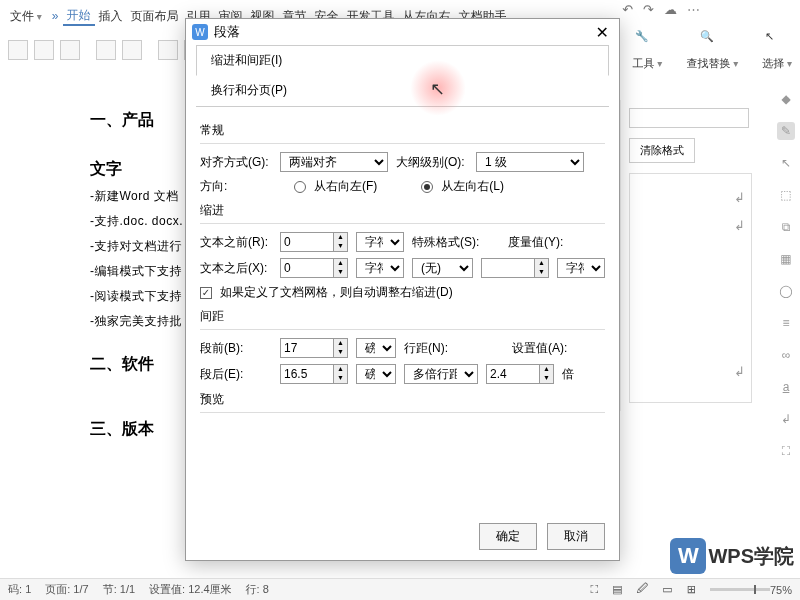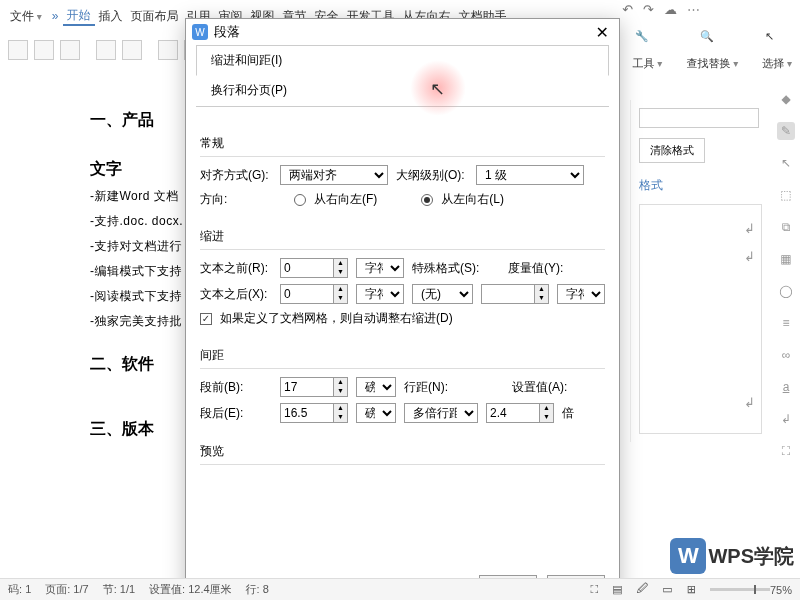--- a/index.html
+++ b/index.html
@@ -13,41 +13,41 @@
 .ribbon { height: 60px; display: flex; align-items: center; padding: 0 8px; gap: 16px; position: relative; }
 .ribbon-group { display: flex; gap: 6px; align-items: center; }
 .ribbon-btn { width: 20px; height: 20px; border: 1px solid #ccc; background: #f7f7f7; }
 .ribbon-right { position: absolute; right: 8px; display: flex; gap: 24px; }
 .ribbon-right-item { display: flex; flex-direction: column; align-items: center; font-size: 11px; gap: 2px; color: #333; }
 .ribbon-right-item .icn { width: 24px; height: 24px; }
 
 .toolbar-icons { position: absolute; right: 2px; top: 90px; width: 24px; display: flex; flex-direction: column; gap: 14px; align-items: center; }
 .toolbar-icons div { width: 18px; height: 18px; color: #999; display:flex; align-items:center; justify-content:center; }
 
-.panel-right { position: absolute; right: 30px; top: 100px; width: 140px; border-left: 1px solid #eee; padding: 8px; }
+.panel-right { position: absolute; right: 40px; top: 100px; width: 140px; border-left: 1px solid #eee; padding: 8px; }
 .panel-right .pr-btn { border: 1px solid #ccc; padding: 4px 10px; font-size: 11px; background: #fff; display: inline-block; }
 .panel-right .pr-link { color: #4a7ebb; margin-top: 14px; font-size: 12px; }
 .panel-right .pr-box { border: 1px solid #ddd; margin-top: 10px; height: 230px; position: relative; }
 .panel-right .pr-ret { position: absolute; right: 6px; color: #999; font-size: 13px; }
 
 .doc { position: absolute; left: 90px; top: 100px; width: 400px; }
 .doc h3 { font-size: 16px; font-weight: bold; margin: 10px 0 8px; }
 .doc p { font-size: 12px; margin: 8px 0; letter-spacing: 0.5px; }
 
 .dialog { position: absolute; left: 185px; top: 18px; width: 435px; background: #fff; border: 1px solid #999; box-shadow: 0 4px 20px rgba(0,0,0,0.25); }
 .dialog-title { height: 26px; display: flex; align-items: center; padding: 0 6px; font-size: 13px; }
 .dialog-title .ti { width: 16px; height: 16px; background: #4a90e2; border-radius: 3px; margin-right: 6px; display:flex; align-items:center; justify-content:center; color:#fff; font-size:10px; }
 .dialog-title .close { margin-left: auto; font-size: 16px; cursor: pointer; padding: 0 4px; }
 
 .tabs { display: flex; border-bottom: 1px solid #ccc; margin: 0 10px; flex-direction: column; }
 .tab { padding: 6px 14px; border: 1px solid transparent; font-size: 12px; cursor: pointer; }
 .tab.active { border: 1px solid #ccc; border-bottom: 1px solid #fff; margin-bottom: -1px; background: #fff; }
 
 .dialog-body { padding: 8px 14px; font-size: 12px; }
-.section-label { font-size: 12px; margin: 20px 0 4px; }
+.section-label { font-size: 12px; margin: 7px 0 4px; }
 .hr { border-top: 1px solid #ddd; margin: 2px 0 8px; }
 .row { display: flex; align-items: center; gap: 8px; margin: 6px 0; }
 .row label { min-width: 72px; }
 .sel { border: 1px solid #999; height: 20px; padding: 0 4px; background: #fff; font-size: 12px; }
 .sel-w { width: 108px; }
 .spin { display: flex; }
 .spin input { width: 54px; height: 20px; border: 1px solid #999; padding: 0 3px; font-size: 12px; }
 .spin .arrows { width: 14px; border: 1px solid #999; border-left: none; display: flex; flex-direction: column; }
 .spin .arrows span { flex: 1; font-size: 7px; text-align: center; line-height: 8px; background: #eee; cursor: pointer; }
 .radio { width: 12px; height: 12px; border: 1px solid #666; border-radius: 50%; display: inline-flex; align-items: center; justify-content: center; }
@@ -128,21 +128,20 @@
         <span class="dropdown-caret">选择</span>
     </div>
   </div>
 </div>
 
 <div class="panel-right">
   <div style="display:flex; gap:6px; align-items:center;">
     <div style="width:120px; height:20px; border:1px solid #ccc;"></div>
   </div>
   <div style="margin-top:10px;"><span class="pr-btn">清除格式</span></div>
-  <div class="pr-link">格式</div>
   <div class="pr-box">
     <span class="pr-ret" style="top:16px">↲</span>
     <span class="pr-ret" style="top:44px">↲</span>
     <span class="pr-ret" style="top:190px">↲</span>
   </div>
 </div>
 
 <div class="toolbar-icons">
   <div>◆</div>
   <div style="background:#ddd;border-radius:3px;">✎</div>

